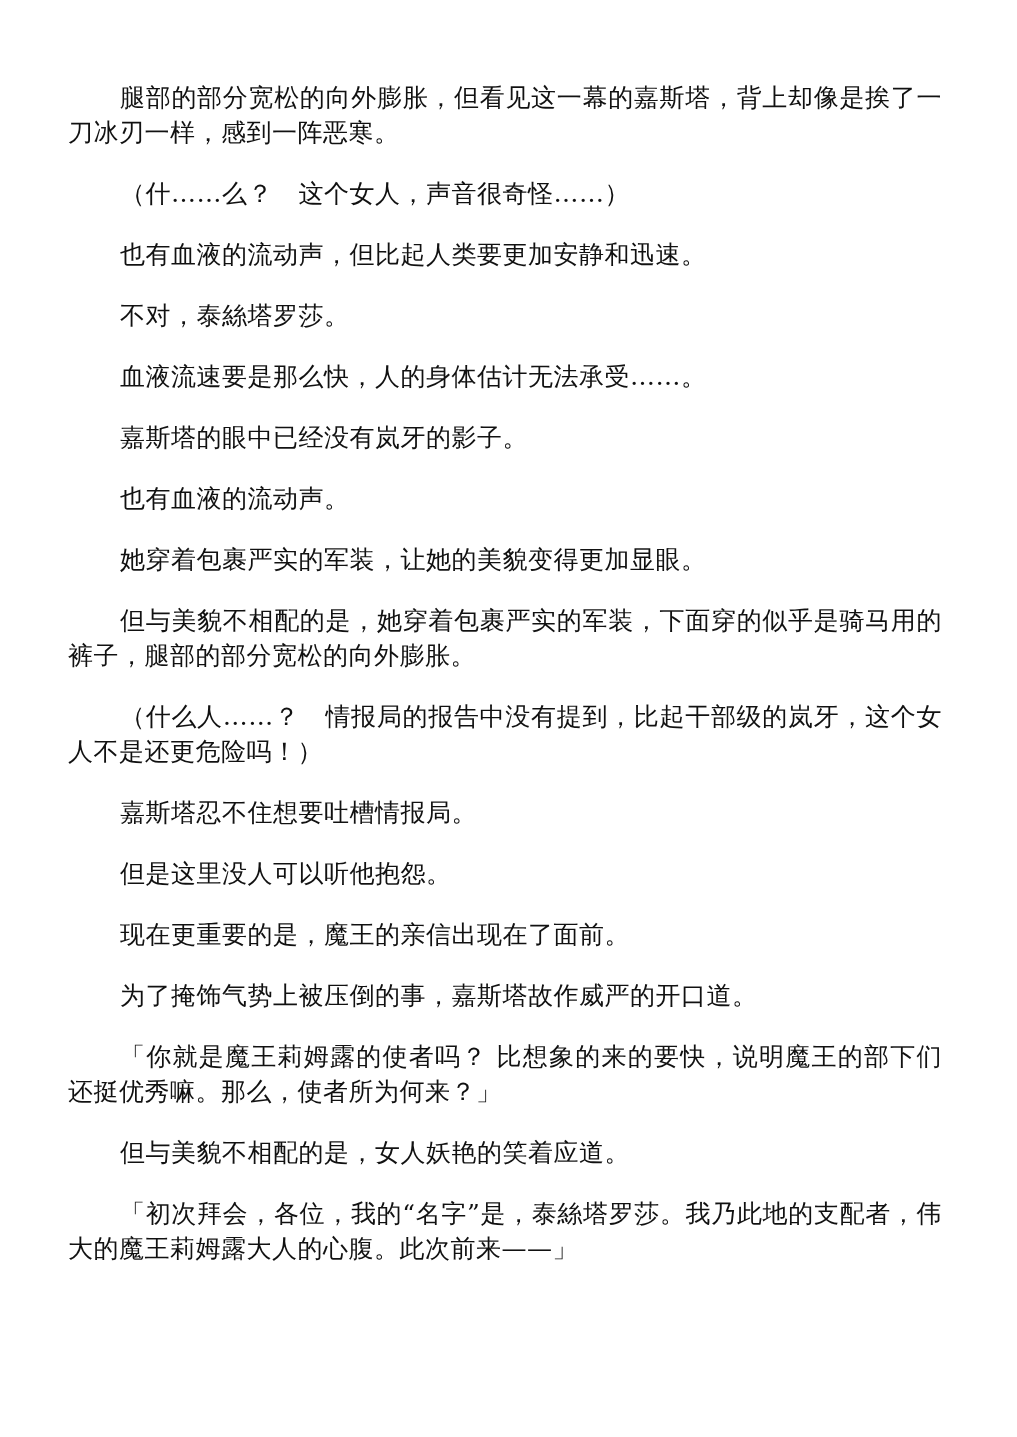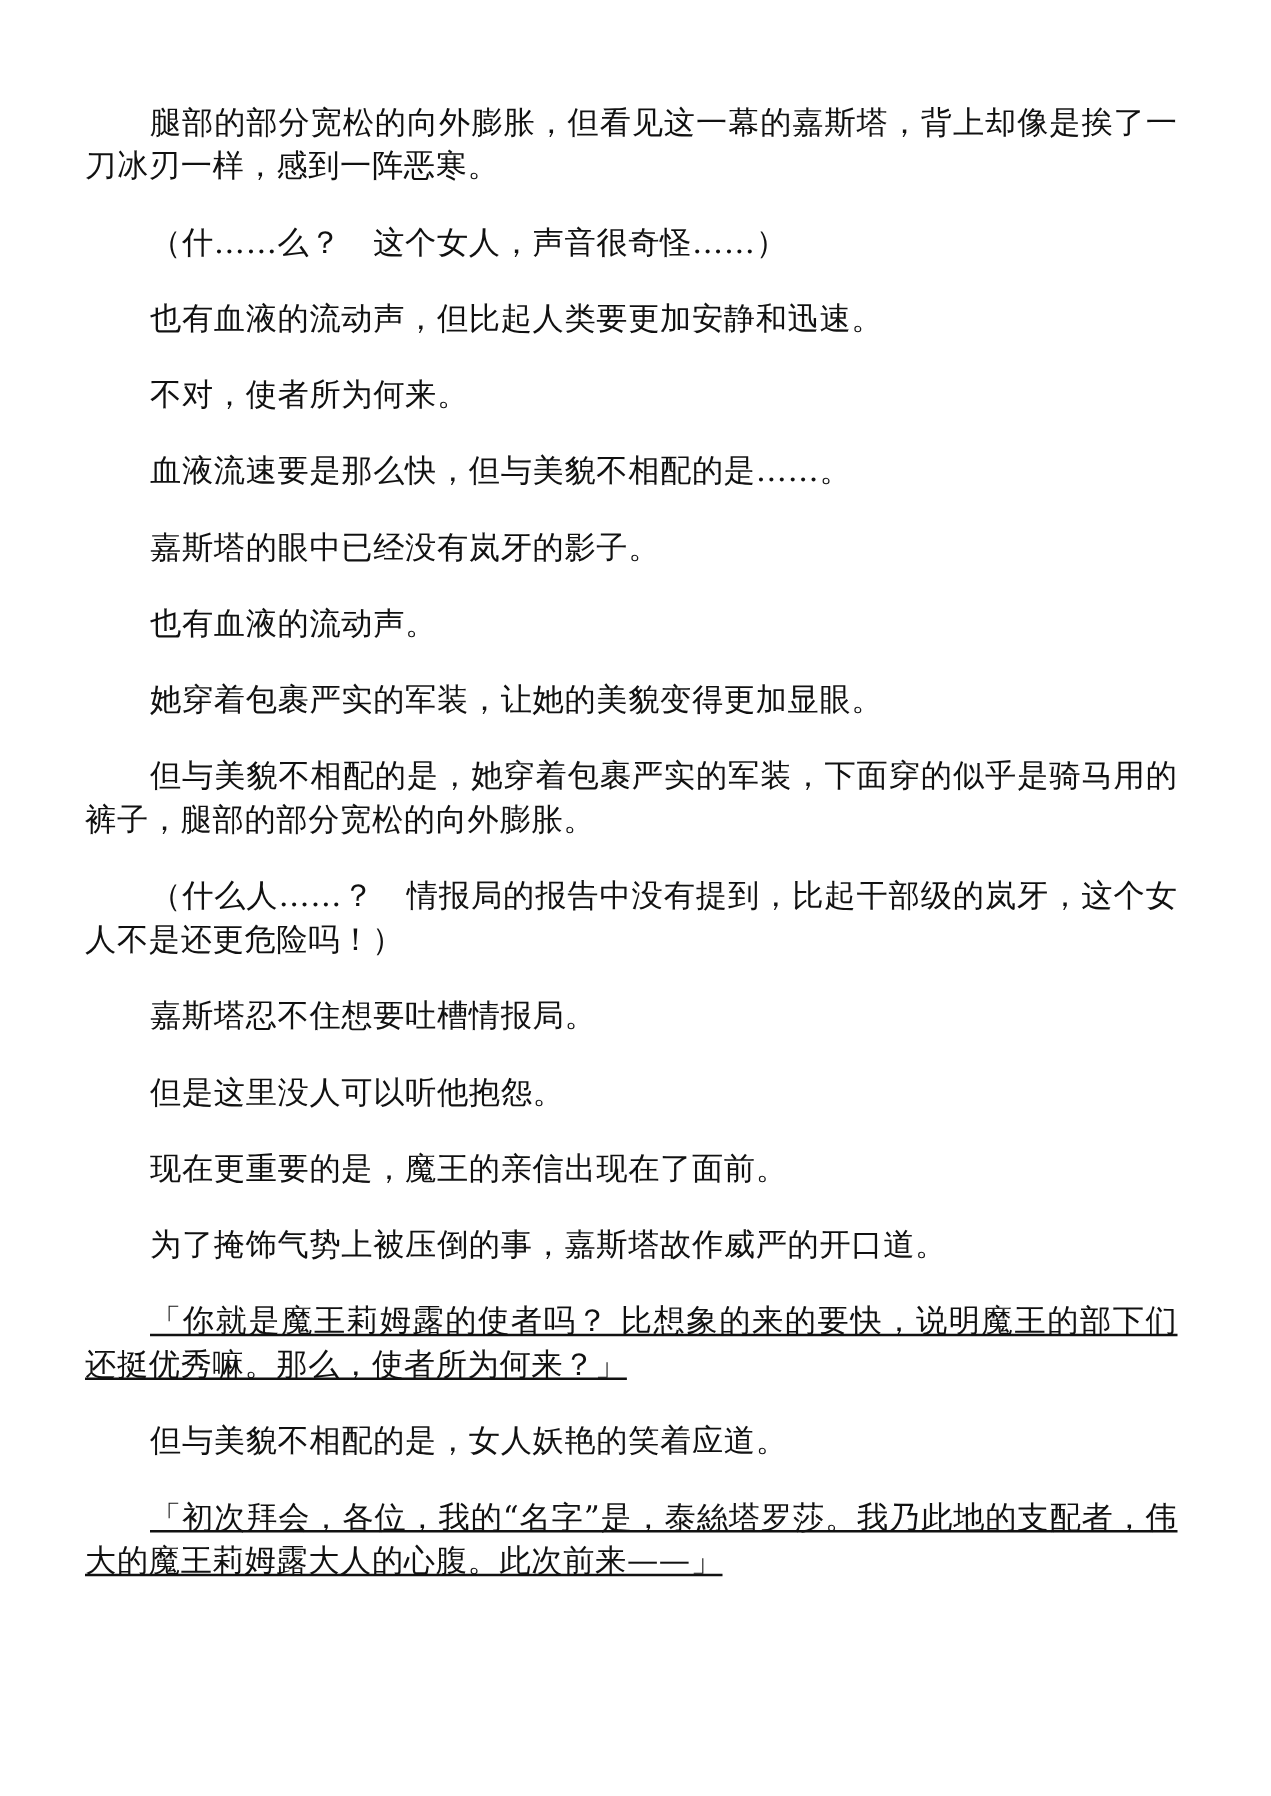--- a/index.html
+++ b/index.html
@@ -24,32 +24,31 @@
       line-height: 35px;
     }
     .para {
       margin: 0 0 26px 0;
       text-indent: 52px;
       text-align: justify;
       letter-spacing: 0.5px;
     }
     .para.quote {
       text-indent: 52px;
-      text-decoration: underline;
     }
   </style>
 </head>
 <body>
 
 <div class="page">
   <p class="para">腿部的部分宽松的向外膨胀，但看见这一幕的嘉斯塔，背上却像是挨了一刀冰刃一样，感到一阵恶寒。</p>
   <p class="para">（什……么？　这个女人，声音很奇怪……）</p>
   <p class="para">也有血液的流动声，但比起人类要更加安静和迅速。</p>
-  <p class="para">不对，使者所为何来。</p>
-  <p class="para">血液流速要是那么快，但与美貌不相配的是……。</p>
+  <p class="para">不对，泰絲塔罗莎。</p>
+  <p class="para">血液流速要是那么快，人的身体估计无法承受……。</p>
   <p class="para">嘉斯塔的眼中已经没有岚牙的影子。</p>
   <p class="para">也有血液的流动声。</p>
   <p class="para">她穿着包裹严实的军装，让她的美貌变得更加显眼。</p>
   <p class="para">但与美貌不相配的是，她穿着包裹严实的军装，下面穿的似乎是骑马用的裤子，腿部的部分宽松的向外膨胀。</p>
   <p class="para">（什么人……？　情报局的报告中没有提到，比起干部级的岚牙，这个女人不是还更危险吗！）</p>
   <p class="para">嘉斯塔忍不住想要吐槽情报局。</p>
   <p class="para">但是这里没人可以听他抱怨。</p>
   <p class="para">现在更重要的是，魔王的亲信出现在了面前。</p>
   <p class="para">为了掩饰气势上被压倒的事，嘉斯塔故作威严的开口道。</p>
   <p class="para quote">「你就是魔王莉姆露的使者吗？ 比想象的来的要快，说明魔王的部下们还挺优秀嘛。那么，使者所为何来？」</p>

